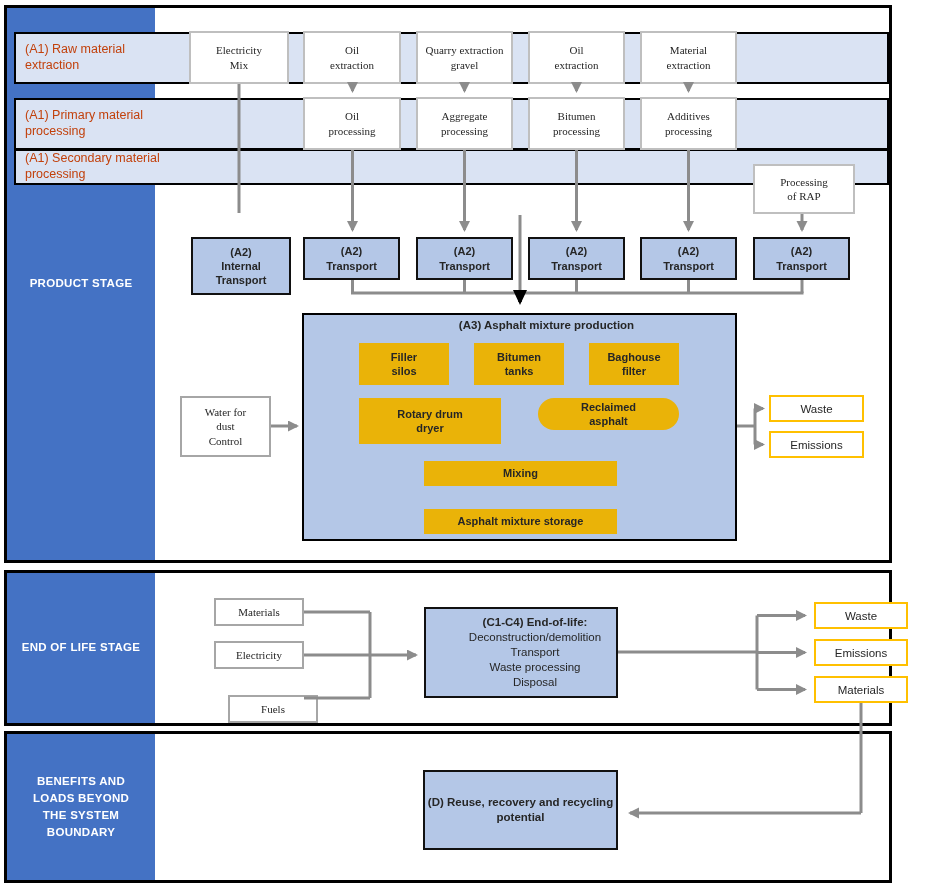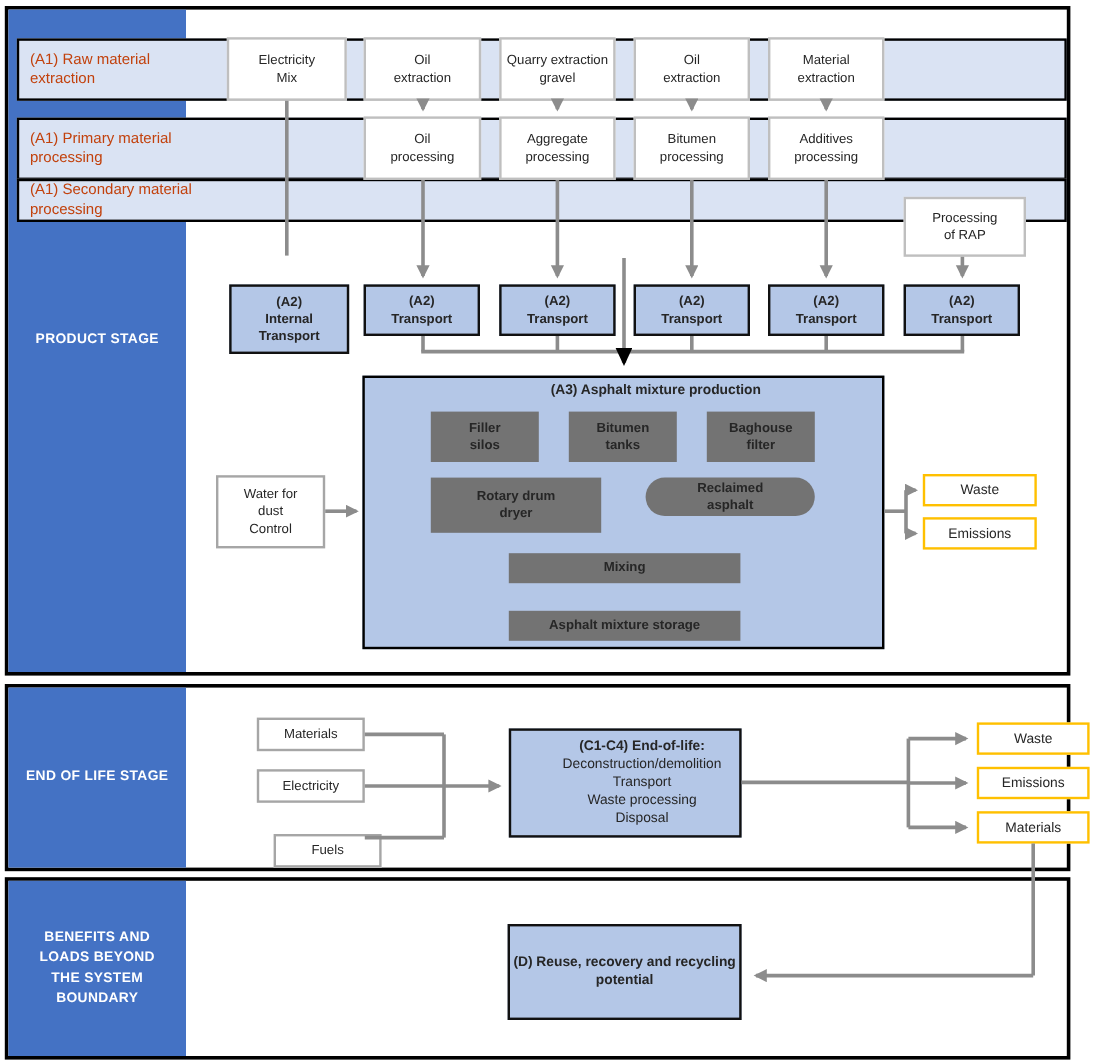--- a/index.html
+++ b/index.html
@@ -8,25 +8,25 @@
   .section { position: absolute; border: 3px solid #000; background: #fff; }
   .sidebar { position: absolute; left: 0; top: 0; bottom: 0; width: 148px; background: #4472C4;
              display: flex; align-items: center; justify-content: center; }
   .sidebar-label { color: #fff; font-weight: bold; font-size: 11.5px; text-align: center;
                    letter-spacing: 0.3px; white-space: pre-line; line-height: 1.5; }
   .band { position: absolute; background: #DAE3F3; border: 2px solid #000;
           display: flex; align-items: center; }
   .band-label { padding-left: 9px; font-size: 12.5px; color: #c2410c; white-space: pre-line; line-height: 1.25; }
   .wbox { position: absolute; background: #fff; border: 2px solid #BFBFBF;
           display: flex; align-items: center; justify-content: center; text-align: center;
-          font-size: 11px; line-height: 1.3; white-space: pre-line; }
+          font-size: 11px; line-height: 1.3; white-space: pre-line; font-family: Liberation Serif, serif; }
   .pbox { position: absolute; background: #B4C7E7; border: 2px solid #111;
           display: flex; flex-direction: column; align-items: center; justify-content: center;
           text-align: center; font-size: 11px; font-weight: bold; line-height: 1.3; white-space: pre-line; }
-  .ibox { position: absolute; background: #737373; display: flex; align-items: center; justify-content: center;
+  .ibox { position: absolute; background: #eab308; display: flex; align-items: center; justify-content: center;
           text-align: center; font-size: 11px; font-weight: bold; line-height: 1.3; white-space: pre-line; }
   .ybox { position: absolute; background: #fff; border: 2.5px solid #FFC000;
           display: flex; align-items: center; justify-content: center; font-size: 11.5px; }
   .a3 { position: absolute; left: 302px; top: 313px; width: 435px; height: 228px;
         background: #B4C7E7; border: 2px solid #000; }
   .a3-title { position: absolute; top: 4px; left: 0; width: 100%; text-align: center;
               font-size: 11.5px; font-weight: bold; margin-left: 27px; }
   .cbox-step { font-weight: normal; }
   svg.wires { position: absolute; left: 0; top: 0; pointer-events: none; }
 </style>

